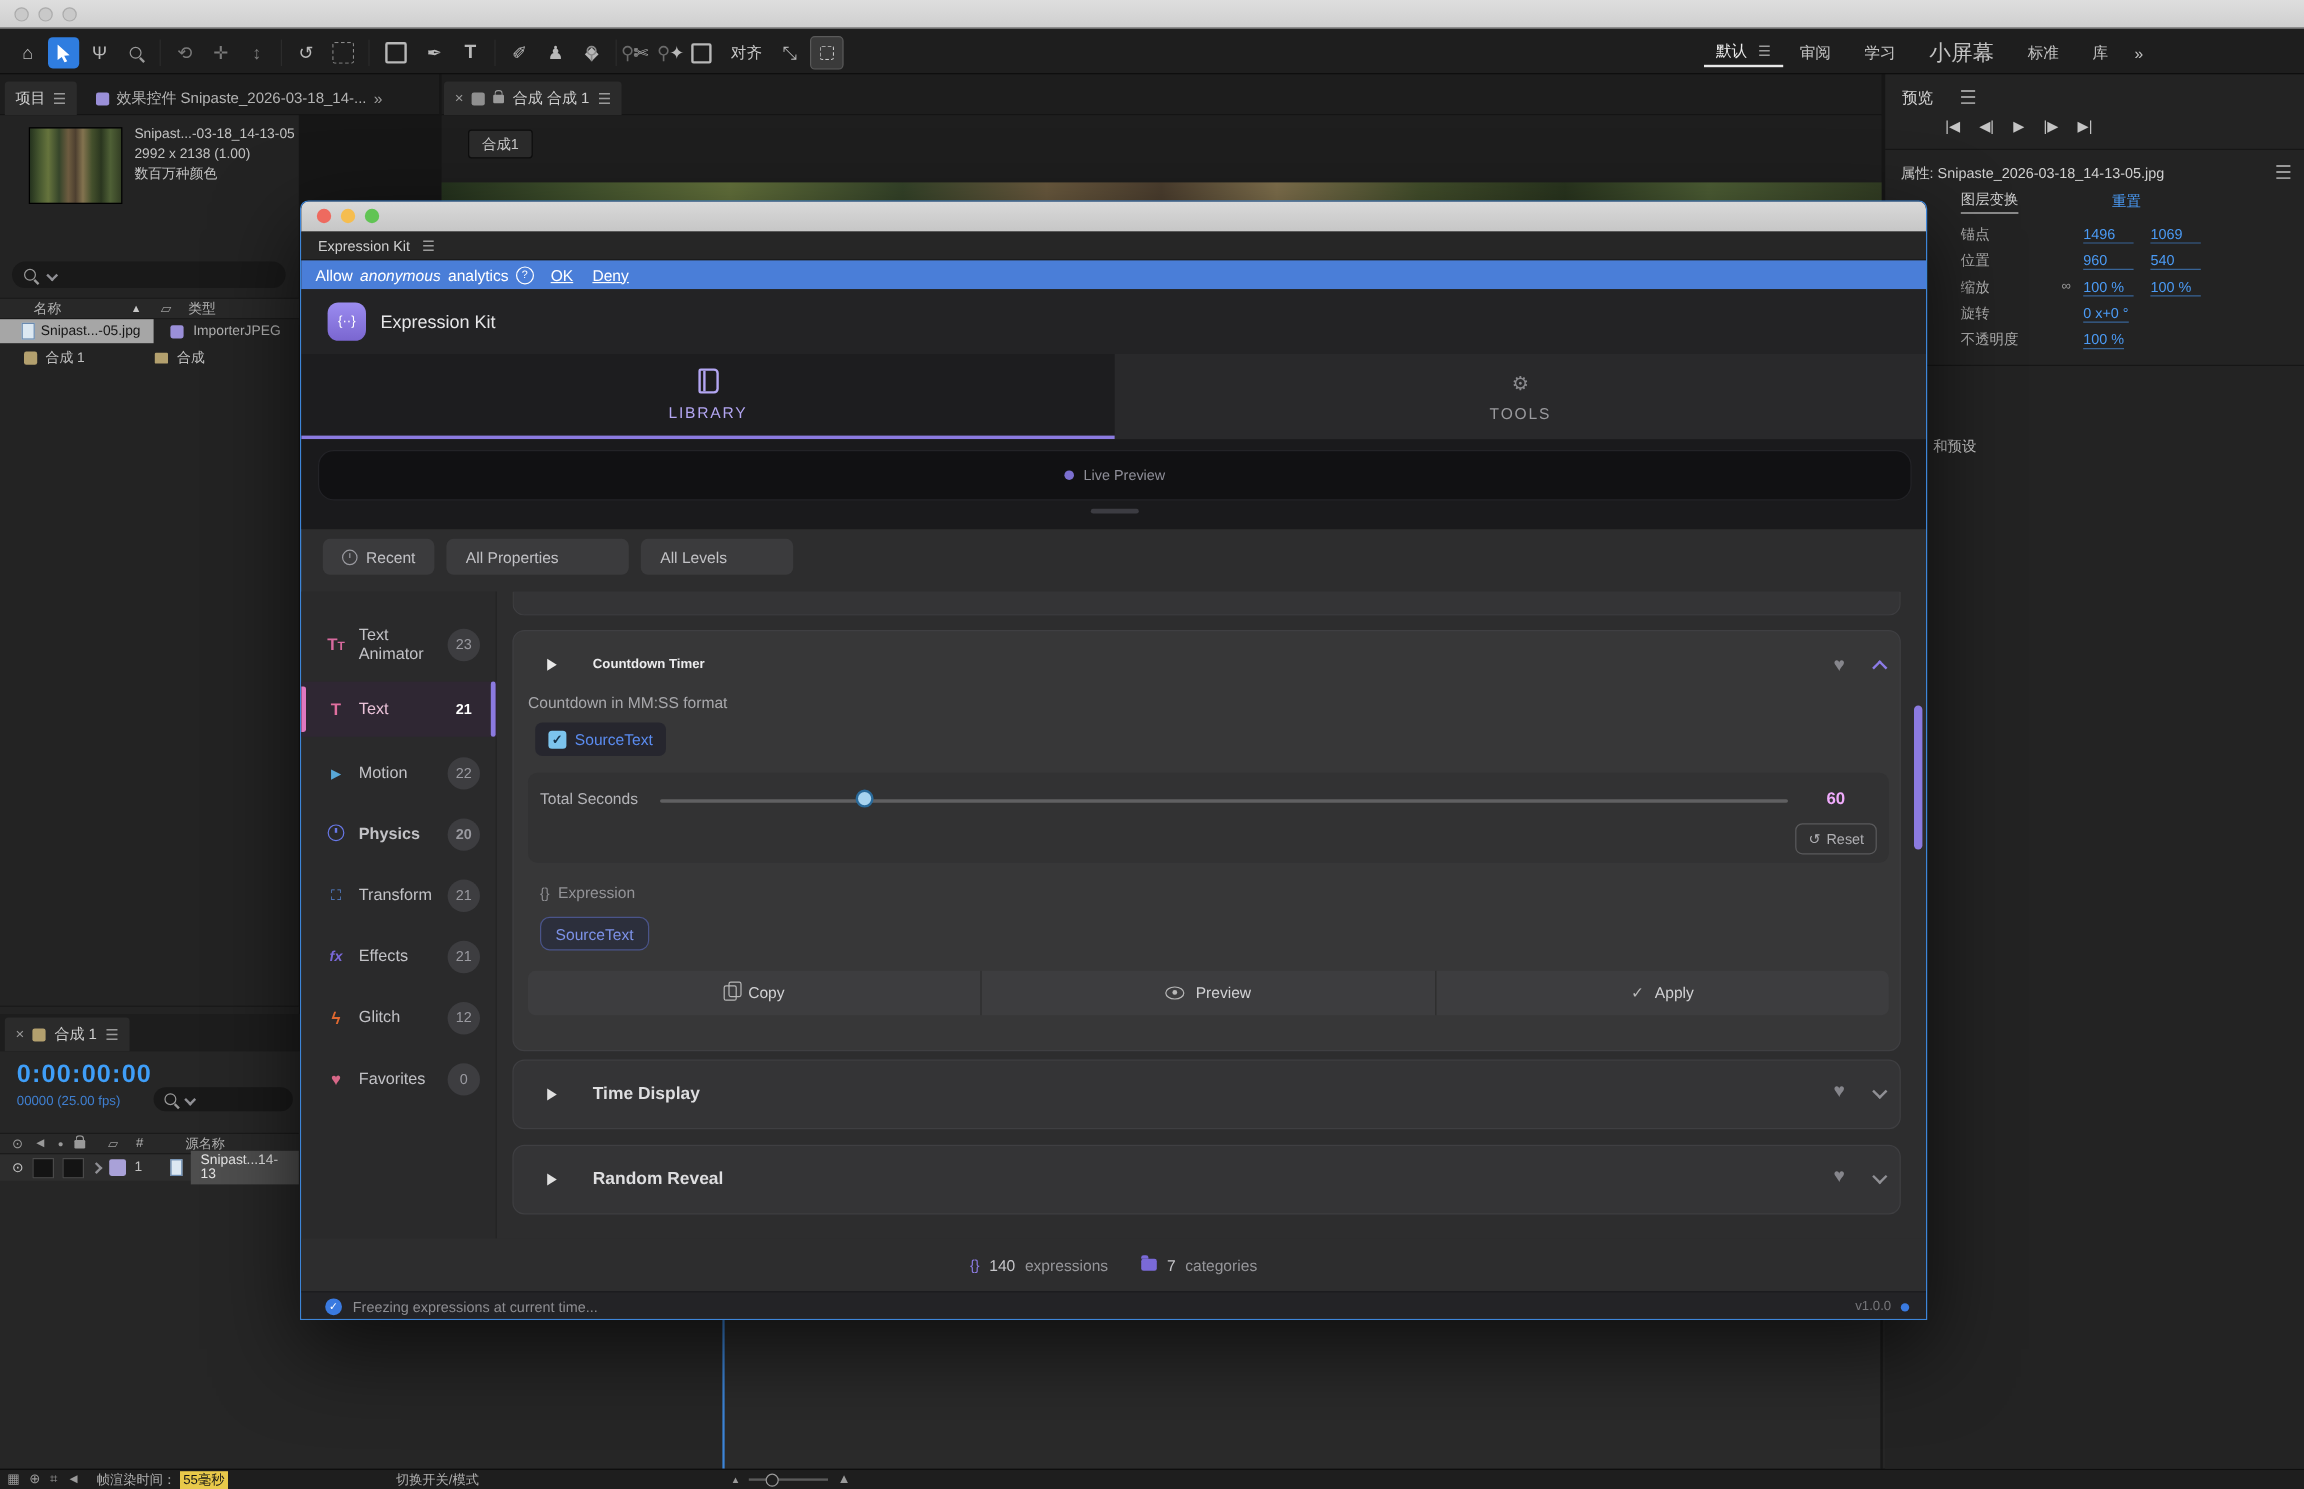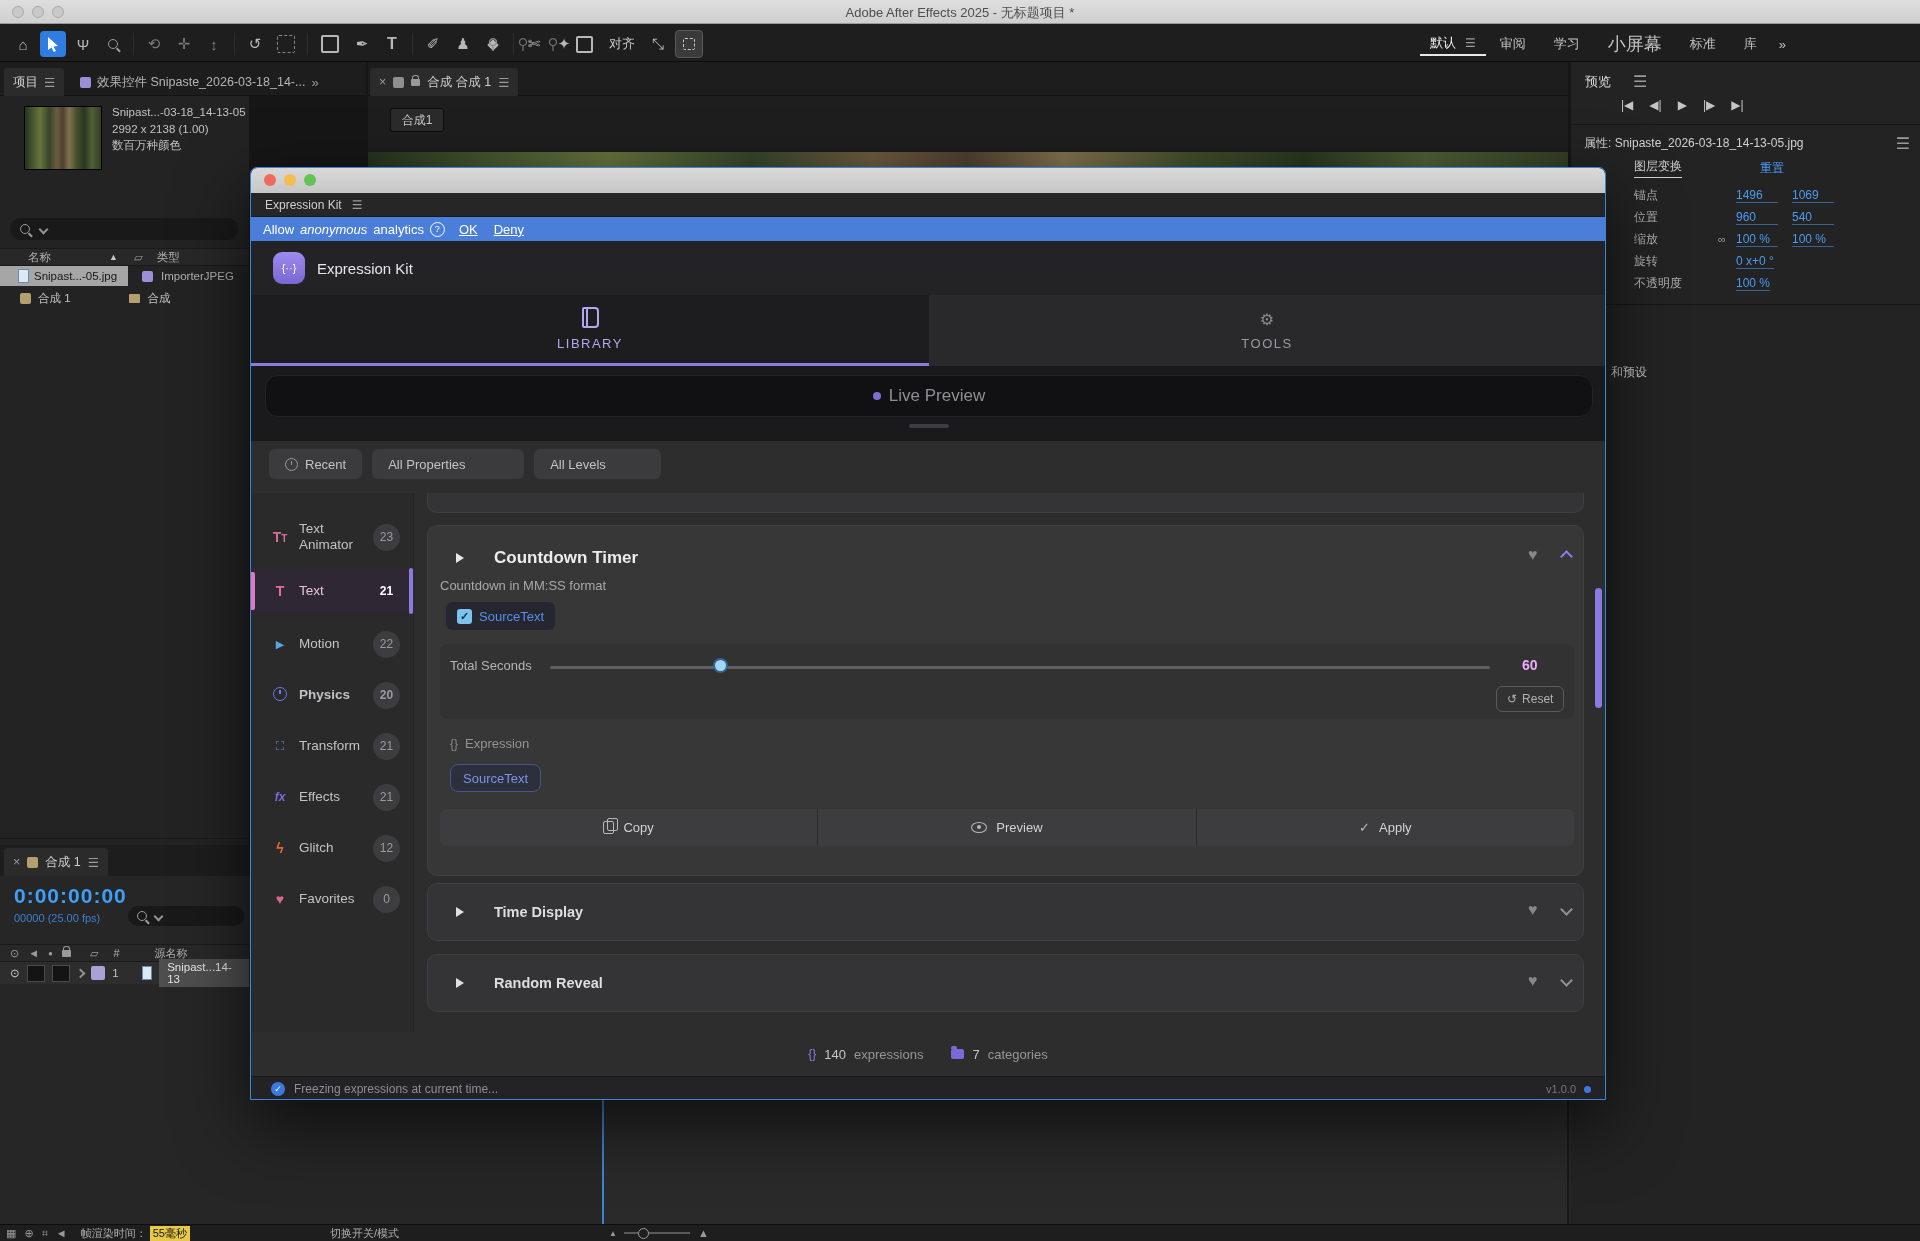--- a/index.html
+++ b/index.html
@@ -47,21 +47,20 @@
 </style>
 </head>
 <body>
 
 <div id="app">
 
   <div class="abs" style="left:0;top:0;width:1920px;height:24px;background:linear-gradient(#dedede,#cfcfcf);border-bottom:1px solid #9a9a9a;box-sizing:border-box;">
     <span class="tl abs" style="left:12px;top:6px;background:#c9c9c9;border:1px solid #ababab;box-sizing:border-box;"></span>
     <span class="tl abs" style="left:32px;top:6px;background:#c9c9c9;border:1px solid #ababab;box-sizing:border-box;"></span>
     <span class="tl abs" style="left:52px;top:6px;background:#c9c9c9;border:1px solid #ababab;box-sizing:border-box;"></span>
-    <div class="abs" style="left:0;right:0;top:4px;text-align:center;font-size:13px;color:#4e4e4e;">Adobe After Effects 2025 - 无标题项目 *</div>
   </div>
 
   <div class="abs" style="left:0;top:24px;width:1920px;height:38px;background:#1e1e1e;border-bottom:1px solid #0c0c0c;box-sizing:border-box;">
     <div class="abs row" style="left:10px;top:6px;gap:4px;">
       <div class="tool">⌂</div>
       <div class="tool active">
         <svg width="13" height="15" viewBox="0 0 13 15">
             <path d="M1 0 L11 9 L6.5 9.5 L9 14 L6.8 15 L4.5 10.5 L1 13 Z" fill="#ffffff"></path>
           </svg>
       </div>
@@ -323,21 +322,21 @@
       <span style="font-size:13px;letter-spacing:1.5px;color:#b3a6f2;">LIBRARY</span>
     </div>
     <div class="abs" style="left:678px;top:127px;width:676px;height:71px;background:#29292b;display:flex;flex-direction:column;align-items:center;justify-content:center;gap:7px;">
       <span style="color:#8a8a8e;font-size:16px;">⚙</span>
       <span style="font-size:13px;letter-spacing:1.5px;color:#9a9a9e;">TOOLS</span>
     </div>
 
     <div class="abs" style="left:0;top:198px;width:100%;height:75px;background:#1a1a1c;">
       <div class="abs row" style="left:14px;top:9px;width:1326px;height:40px;background:#111113;border:1px solid #232327;border-radius:13px;justify-content:center;gap:8px;">
         <span style="width:8px;height:8px;border-radius:50%;background:#7b6fd0;display:inline-block;"></span>
-        <span style="color:#8e8e98;font-size:17px;">Live Preview</span>
+        <span style="color:#8e8e98;font-size:12px;">Live Preview</span>
       </div>
       <div class="abs" style="left:658px;top:58px;width:40px;height:4px;border-radius:2px;background:#3c3c42;"></div>
     </div>
 
     <div class="abs row" style="left:18px;top:281px;gap:10px;">
       <div class="filterbtn">
         <span style="width:11px;height:11px;border:1.4px solid #9a9aa0;border-radius:50%;position:relative;display:inline-block;">
             <span style="position:absolute;left:4.5px;top:2px;width:1.4px;height:4px;background:#9a9aa0;"></span>
           </span>
         <span>Recent</span>
@@ -393,21 +392,21 @@
         <span class="badge">0</span>
       </div>
       <span class="abs" style="left:158px;top:75px;width:4px;height:46px;background:#8b7ae0;border-radius:2px;"></span>
     </div>
 
     <div class="abs" style="left:176px;top:325px;width:1157px;height:20px;background:#343436;border:1px solid #3f3f42;border-top:none;border-radius:0 0 10px 10px;box-sizing:border-box;"></div>
 
     <div class="card" style="left:176px;top:357px;width:1157px;height:351px;background:#373738;">
       <div class="abs row" style="left:28px;top:22px;gap:30px;">
         <span class="tri" style="border-left-color:#e8e8e8;"></span>
-        <span style="font-size:17px;font-weight:bold;color:#ececee;">Countdown Timer</span>
+        <span style="font-size:11px;font-weight:bold;color:#ececee;">Countdown Timer</span>
       </div>
       <span class="heart abs" style="left:1100px;top:21px;">♥</span>
       <span class="chev up abs" style="left:1134px;top:26px;"></span>
 
       <div class="abs" style="left:12px;top:52px;font-size:13px;color:#a8a8ac;">Countdown in MM:SS format</div>
 
       <div class="abs row" style="left:18px;top:76px;height:28px;background:#26262e;border-radius:6px;padding:0 11px;gap:7px;">
         <span style="width:15px;height:15px;background:#7cc4ee;border-radius:3px;color:#15314a;font-size:11px;font-weight:bold;display:inline-flex;align-items:center;justify-content:center;">✓</span>
         <span style="color:#5b8cf0;font-size:13px;">SourceText</span>
       </div>

